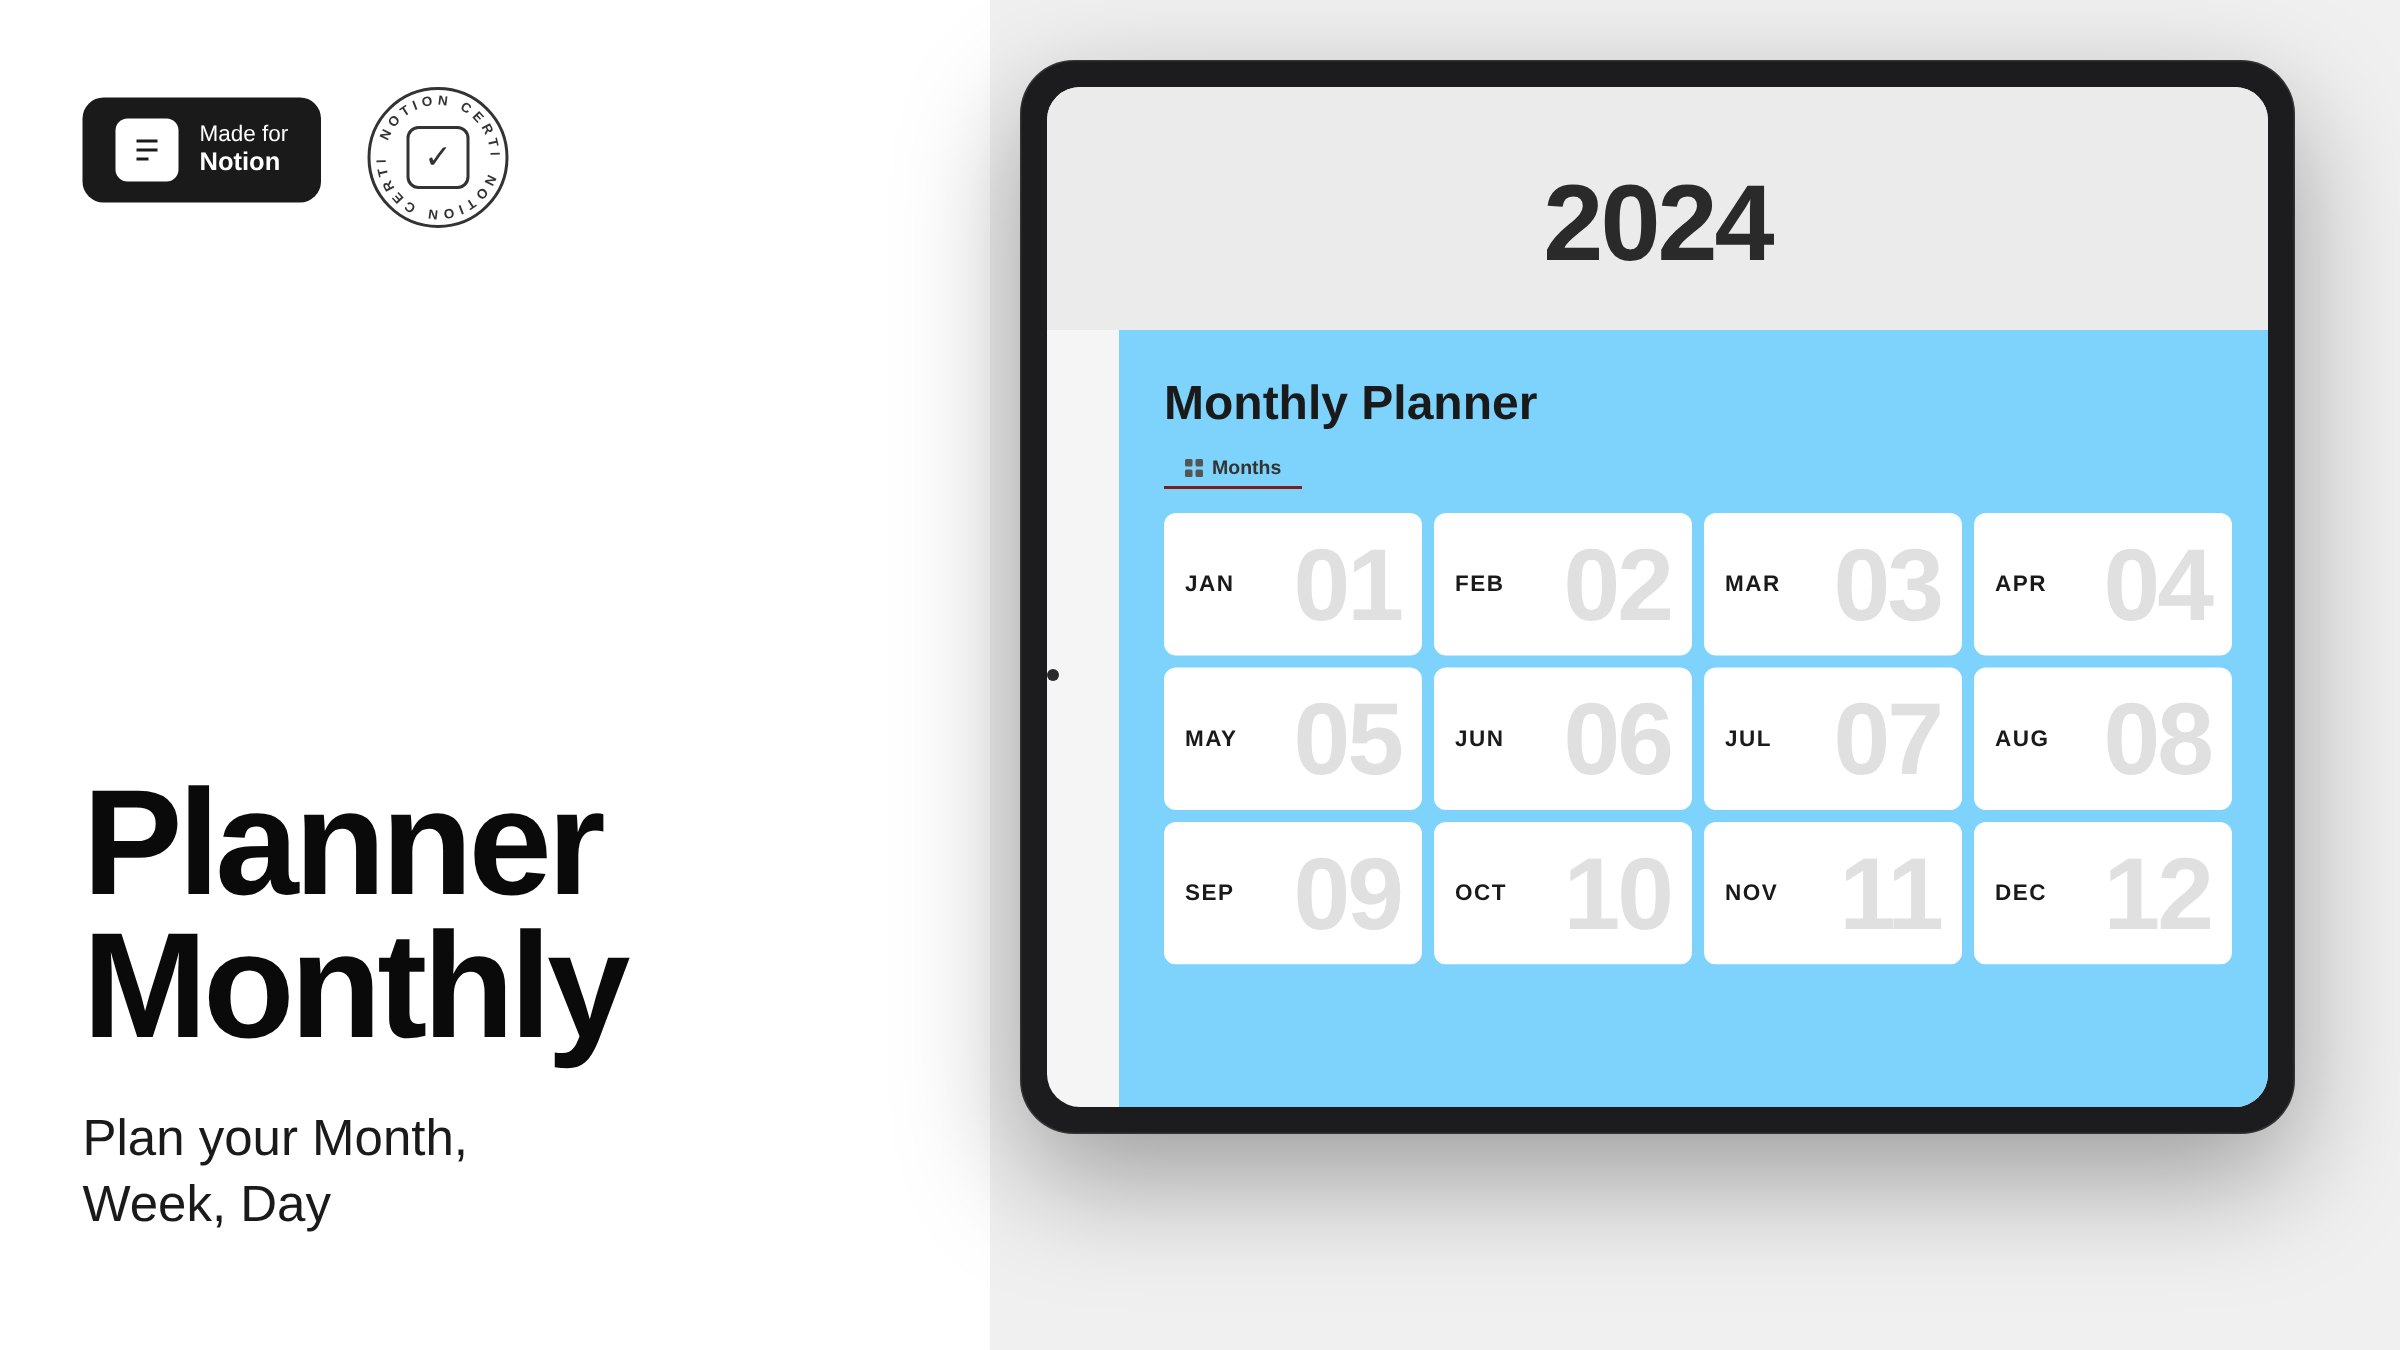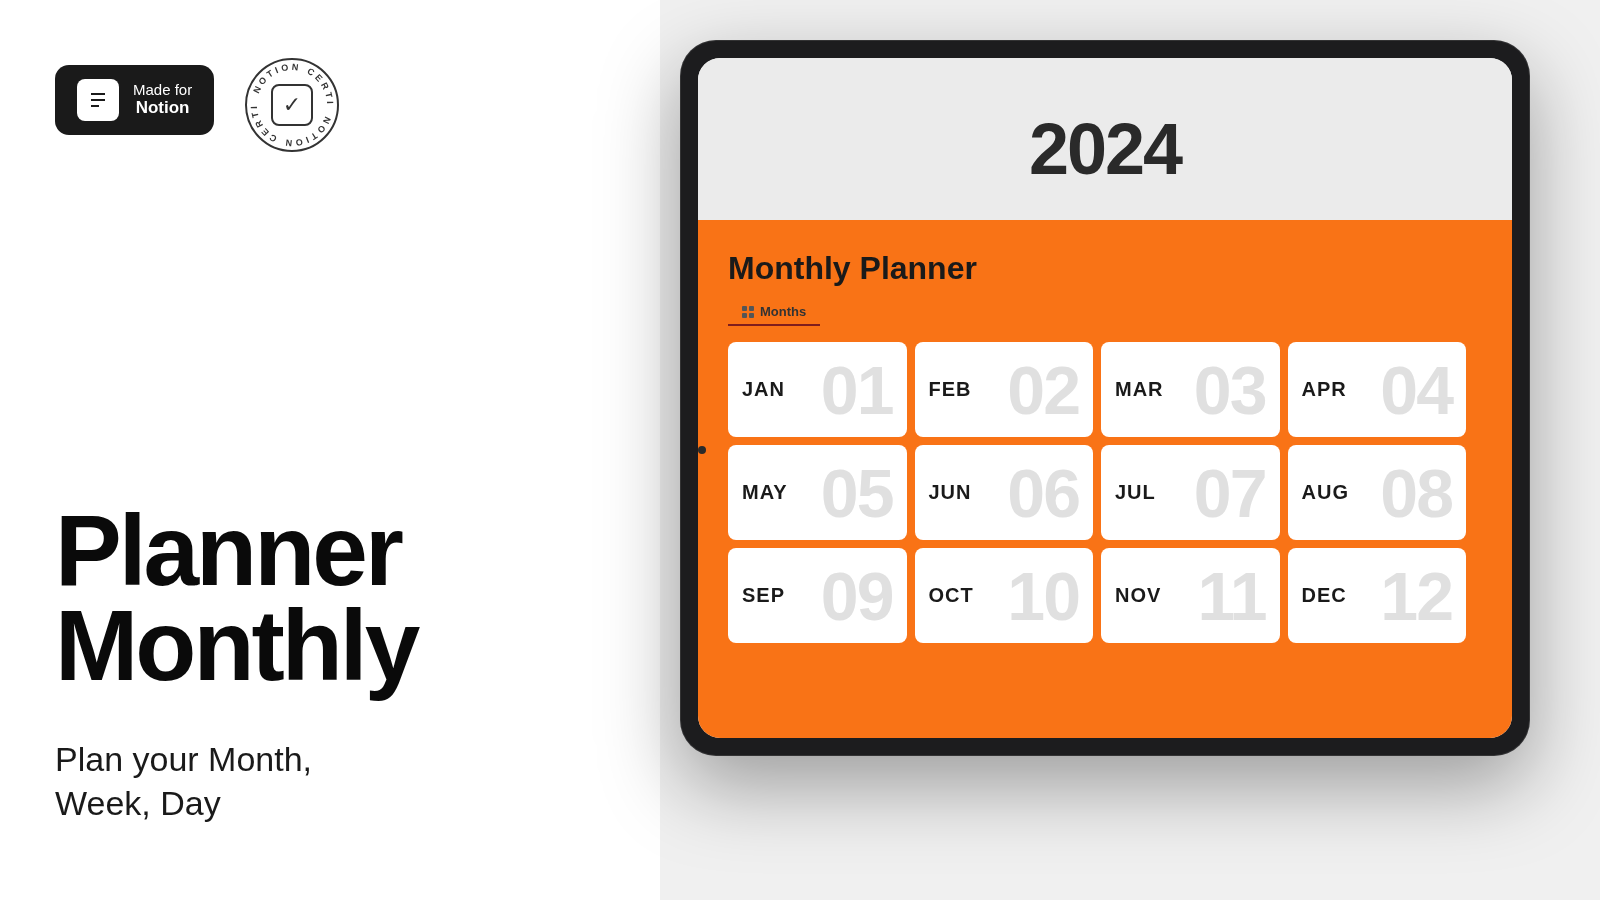--- a/index.html
+++ b/index.html
@@ -32,21 +32,20 @@
       margin-bottom: auto;
     }
 
     .made-for-notion-badge {
       background: #1a1a1a;
       border-radius: 14px;
       padding: 14px 22px;
       display: flex;
       align-items: center;
       gap: 14px;
-      text-align: center;
     }
 
     .notion-icon-box {
       width: 42px;
       height: 42px;
       background: #ffffff;
       border-radius: 8px;
       display: flex;
       align-items: center;
       justify-content: center;
@@ -90,21 +89,21 @@
       font-weight: 800;
       line-height: 0.95;
       color: #0a0a0a;
       letter-spacing: -3px;
     }
 
     .main-subtitle {
       font-size: 34px;
       font-weight: 400;
       color: #1a1a1a;
-      margin-top: 44px;
+      margin-top: 32px;
       line-height: 1.3;
     }
 
     
     .right-panel {
       flex: 1;
       height: 900px;
       background: #f0f0f0;
       display: flex;
       align-items: center;
@@ -149,23 +148,24 @@
 
     .year-display {
       font-size: 72px;
       font-weight: 800;
       color: #2a2a2a;
       letter-spacing: -2px;
     }
 
     .tablet-content {
       flex: 1;
-      padding: 30px 46px 20px 30px;
-      background: #f97316;
-      overflow: hidden;
+      padding: 30px 24px 20px 30px;
+      background: #7dd3fc;
+      overflow: hidden;
+      margin-left: 48px;
     }
 
     .planner-title {
       font-size: 32px;
       font-weight: 700;
       color: #1a1a1a;
       margin-bottom: 12px;
     }
 
     .months-tab-bar {
@@ -210,21 +210,21 @@
       padding: 16px 14px;
       height: 95px;
       display: flex;
       align-items: center;
       justify-content: space-between;
       position: relative;
       overflow: hidden;
     }
 
     .month-name {
-      font-size: 20px;
+      font-size: 15px;
       font-weight: 600;
       color: #1a1a1a;
       letter-spacing: 1px;
       z-index: 1;
     }
 
     .month-number {
       font-size: 68px;
       font-weight: 700;
       color: #e0e0e0;

